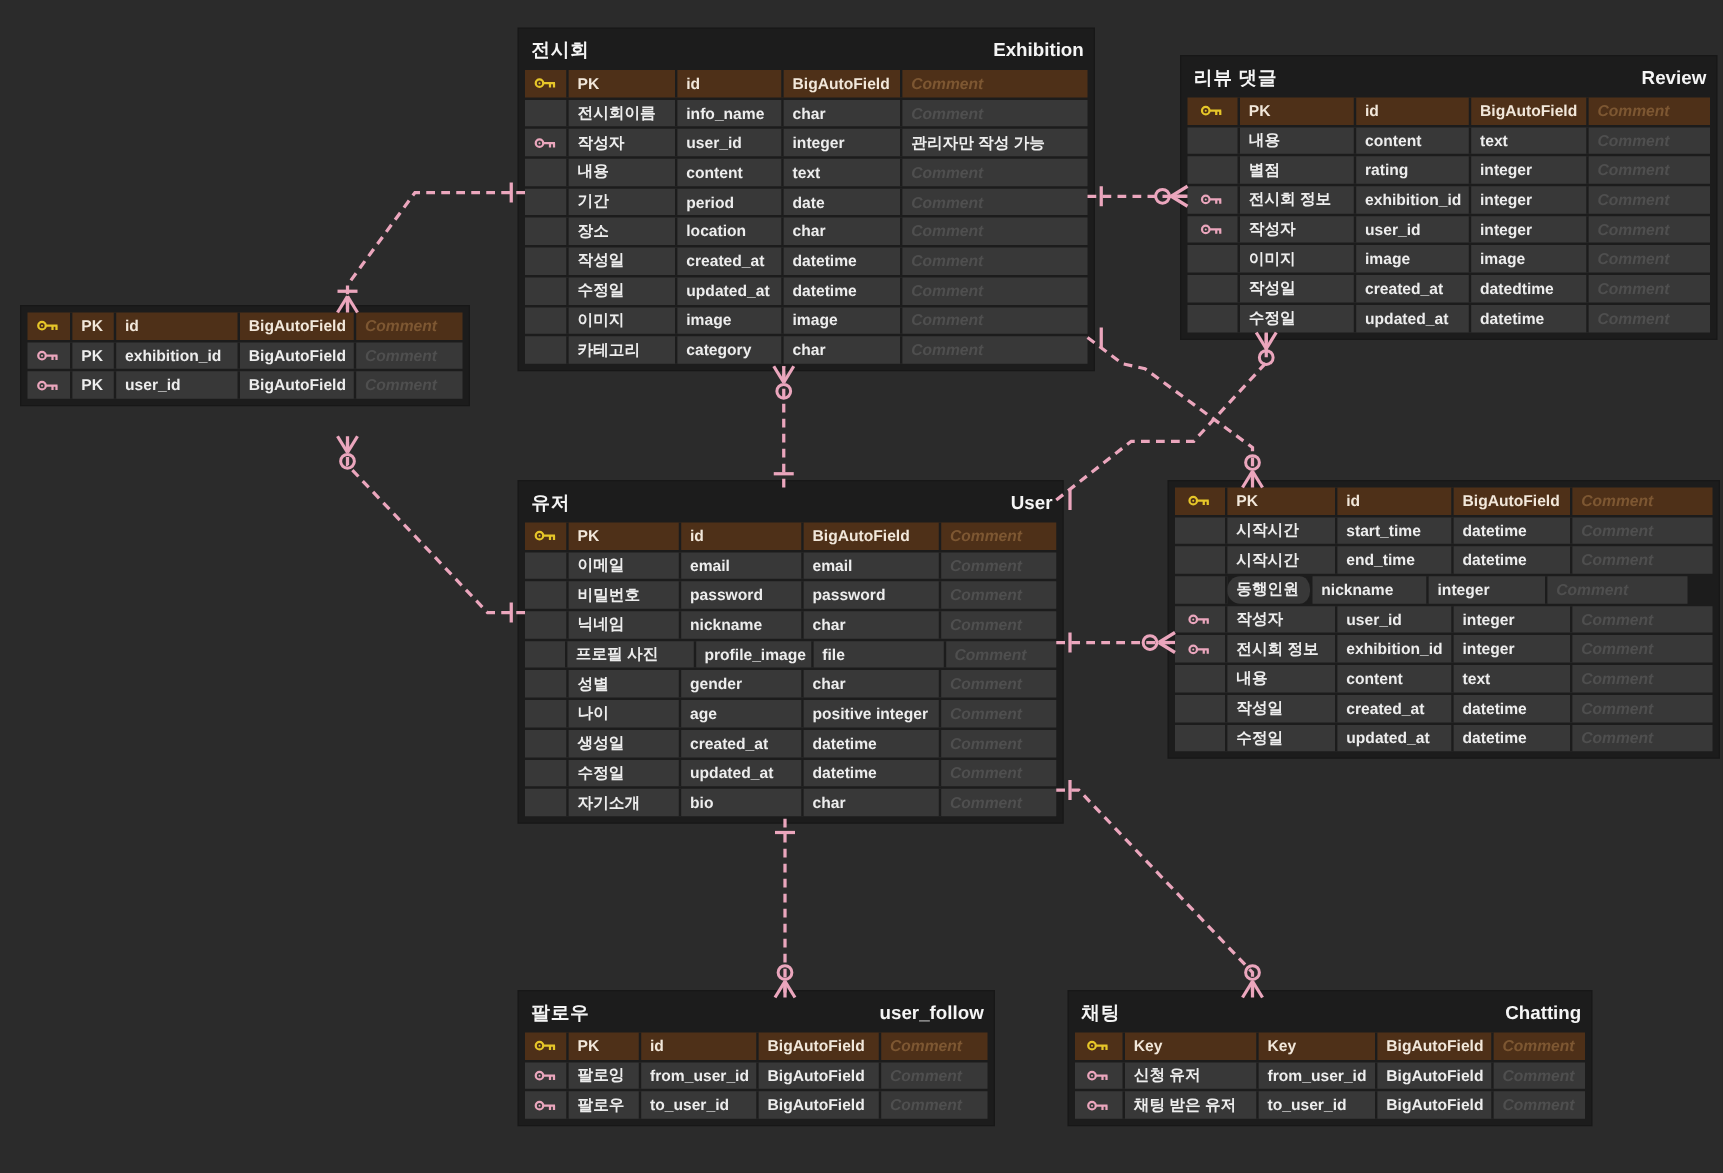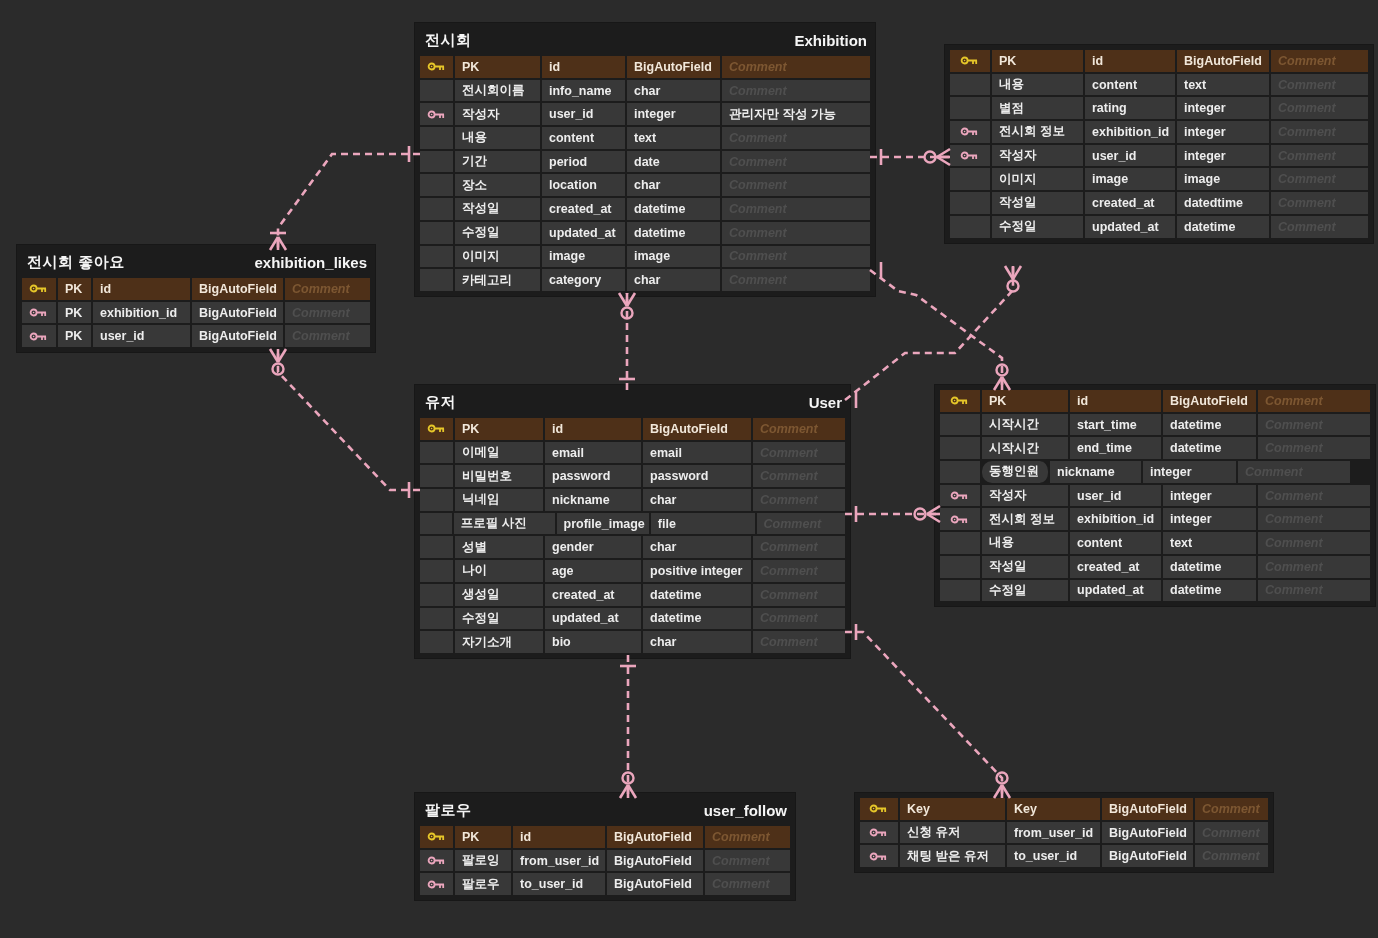--- a/index.html
+++ b/index.html
@@ -115,20 +115,24 @@
       </div>
       <div class="trow">
         <div class="cell icon" style="width: 35px;"></div>
         <div class="cell" style="width: 87px;">카테고리</div>
         <div class="cell" style="width: 85px;">category</div>
         <div class="cell" style="width: 95px;">char</div>
         <div class="cell comment" style="width: 148px;">Comment</div>
       </div>
     </div>
     <div class="table" style="left: 945px; top: 45px; width: 418px;">
+      <div class="table-title">
+        <span class="title-ko">리뷰 댓글</span>
+        <span class="title-en">Review</span>
+      </div>
       <div class="trow pk">
         <div class="cell icon" style="width: 42px;">
           <svg width="20" height="13" viewBox="0 0 20 13">
             <circle cx="4.6" cy="6.5" r="3" fill="none" stroke="#e6c629" stroke-width="1.8"></circle>
             <circle cx="4.6" cy="6.5" r="0.8" fill="#e6c629"></circle>
             <path d="M7.6 6.5 H17 M13 6.5 V10 M16.2 6.5 V10" fill="none" stroke="#e6c629" stroke-width="1.8"></path>
           </svg>
         </div>
         <div class="cell" style="width: 93px;">PK</div>
         <div class="cell" style="width: 92px;">id</div>
@@ -191,24 +195,20 @@
       </div>
       <div class="trow">
         <div class="cell icon" style="width: 42px;"></div>
         <div class="cell" style="width: 93px;">수정일</div>
         <div class="cell" style="width: 92px;">updated_at</div>
         <div class="cell" style="width: 94px;">datetime</div>
         <div class="cell comment" style="width: 97px;">Comment</div>
       </div>
     </div>
     <div class="table" style="left: 17px; top: 245px; width: 348px;">
-      <div class="table-title">
-        <span class="title-ko">전시회 좋아요</span>
-        <span class="title-en">exhibition_likes</span>
-      </div>
       <div class="trow pk">
         <div class="cell icon" style="width: 36px;">
           <svg width="20" height="13" viewBox="0 0 20 13">
             <circle cx="4.6" cy="6.5" r="3" fill="none" stroke="#e6c629" stroke-width="1.8"></circle>
             <circle cx="4.6" cy="6.5" r="0.8" fill="#e6c629"></circle>
             <path d="M7.6 6.5 H17 M13 6.5 V10 M16.2 6.5 V10" fill="none" stroke="#e6c629" stroke-width="1.8"></path>
           </svg>
         </div>
         <div class="cell" style="width: 35px;">PK</div>
         <div class="cell" style="width: 99px;">id</div>
@@ -446,20 +446,24 @@
             <path d="M7.6 6.5 H17 M13 6.5 V10 M16.2 6.5 V10" fill="none" stroke="#eba6bd" stroke-width="1.8"></path>
           </svg>
         </div>
         <div class="cell" style="width: 58px;">팔로우</div>
         <div class="cell" style="width: 94px;">to_user_id</div>
         <div class="cell" style="width: 98px;">BigAutoField</div>
         <div class="cell comment" style="width: 85px;">Comment</div>
       </div>
     </div>
     <div class="table" style="left: 855px; top: 793px; width: 408px;">
+      <div class="table-title">
+        <span class="title-ko">채팅</span>
+        <span class="title-en">Chatting</span>
+      </div>
       <div class="trow pk">
         <div class="cell icon" style="width: 40px;">
           <svg width="20" height="13" viewBox="0 0 20 13">
             <circle cx="4.6" cy="6.5" r="3" fill="none" stroke="#e6c629" stroke-width="1.8"></circle>
             <circle cx="4.6" cy="6.5" r="0.8" fill="#e6c629"></circle>
             <path d="M7.6 6.5 H17 M13 6.5 V10 M16.2 6.5 V10" fill="none" stroke="#e6c629" stroke-width="1.8"></path>
           </svg>
         </div>
         <div class="cell" style="width: 107px;">Key</div>
         <div class="cell" style="width: 95px;">Key</div>

